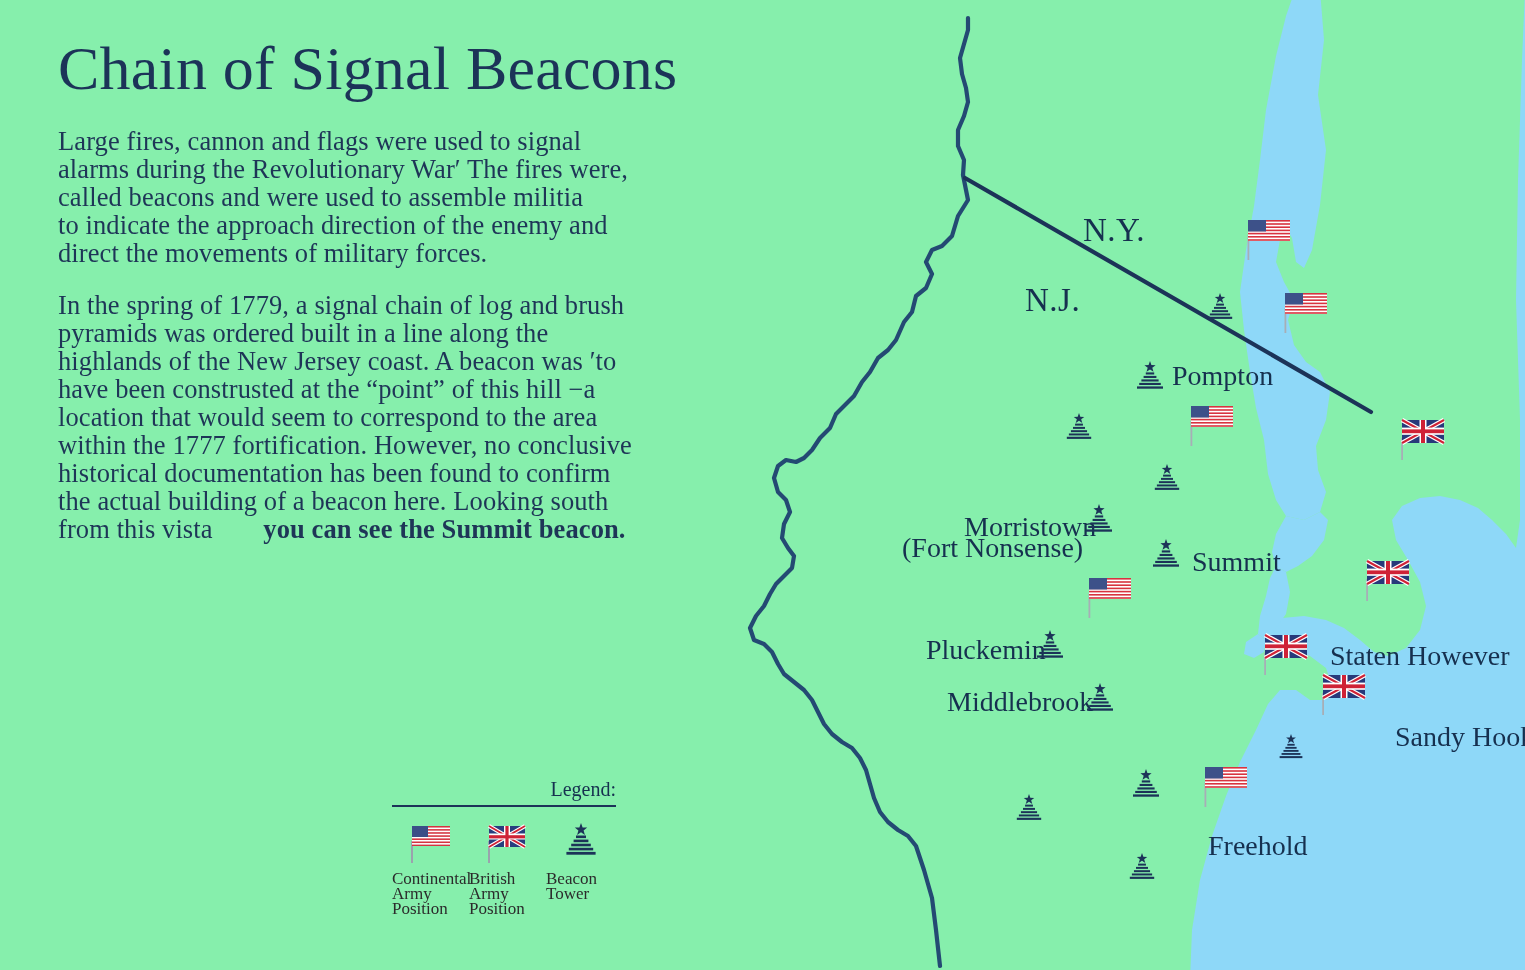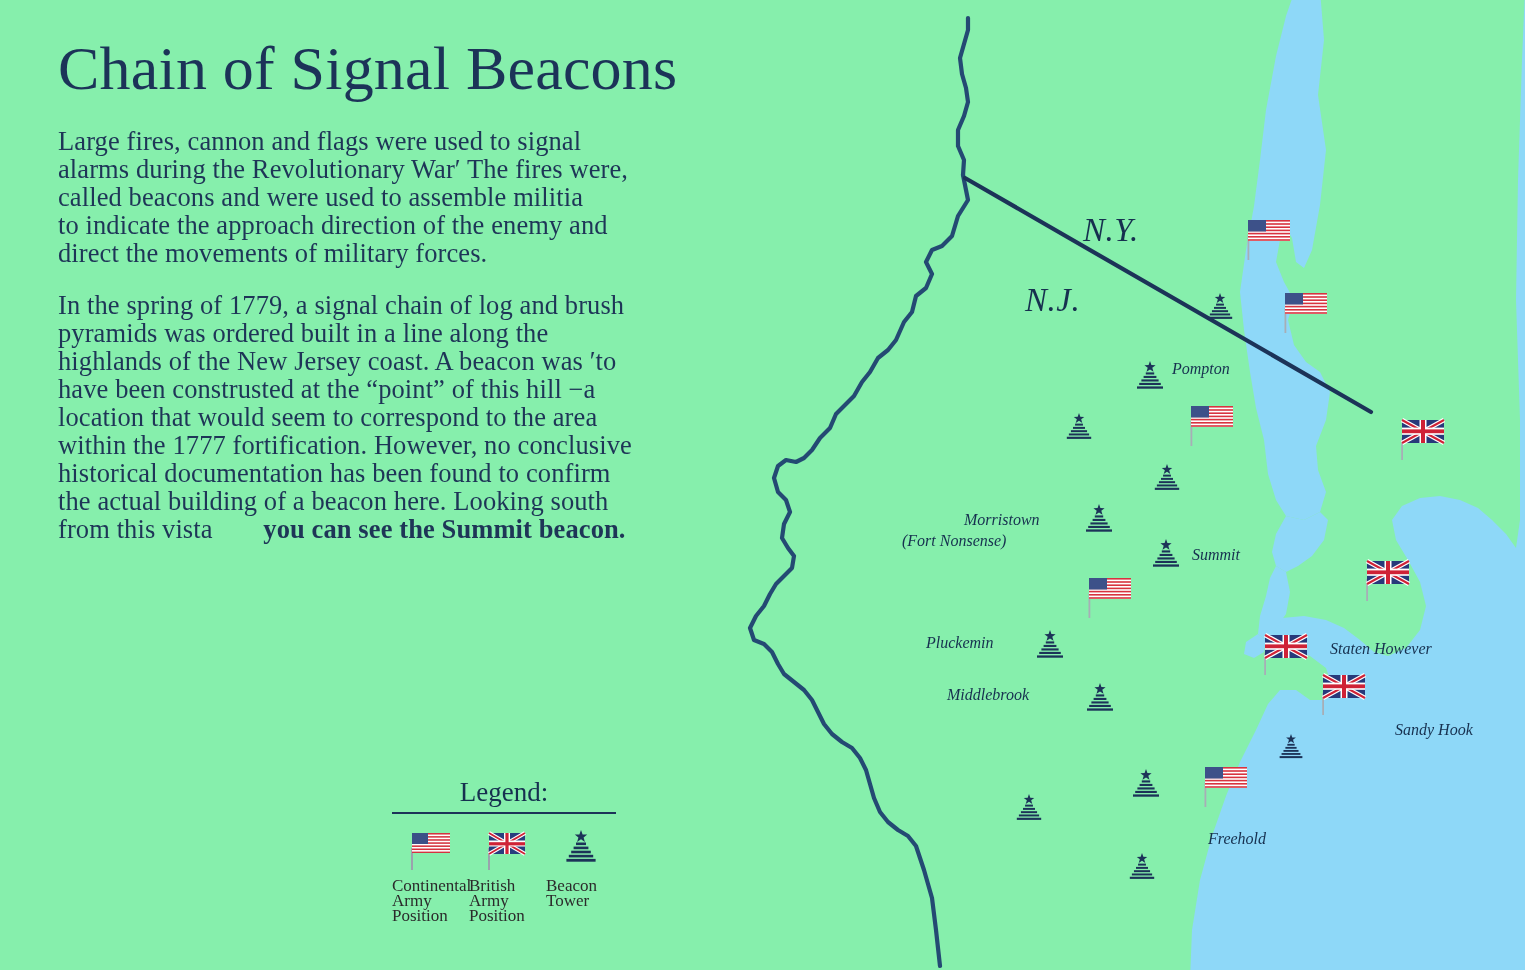--- a/index.html
+++ b/index.html
@@ -47,22 +47,22 @@
   }
 
   
   #legend {
     position: absolute;
     left: 392px;
     top: 779px;
     width: 224px;
   }
   #legend-title {
-    text-align: center;
-    font-size: 27px;
+    text-align: right;
+    font-size: 20px;
     color: #16304f;
     line-height: 1;
     padding-bottom: 6px;
   }
   #legend-rule {
     height: 2px;
     background: #1c3358;
     width: 100%;
     margin-bottom: 12px;
   }
@@ -90,33 +90,32 @@
     font-family: "Liberation Serif", "DejaVu Serif", serif;
   }
 
   
   #map {
     position: absolute;
     left: 720px;
     top: 0;
     width: 805px;
     height: 744px;
-    font-style: italic;
   }
   #map-svg { position: absolute; left: 0; top: 0; }
 
   .map-label {
     position: absolute;
     color: #16304f;
     font-family: "Liberation Serif", "DejaVu Serif", serif;
     white-space: nowrap;
     line-height: 1.05;
   }
   .state-label { font-size: 33px; letter-spacing: 0.5px; }
-  .place-label { font-size: 16px; }
+  .place-label { font-size: 28px; }
 
   
   .map-icon { position: absolute; }
 </style>
 </head>
 <body>
 
 <div id="panel">
 
   <div id="text-col">

